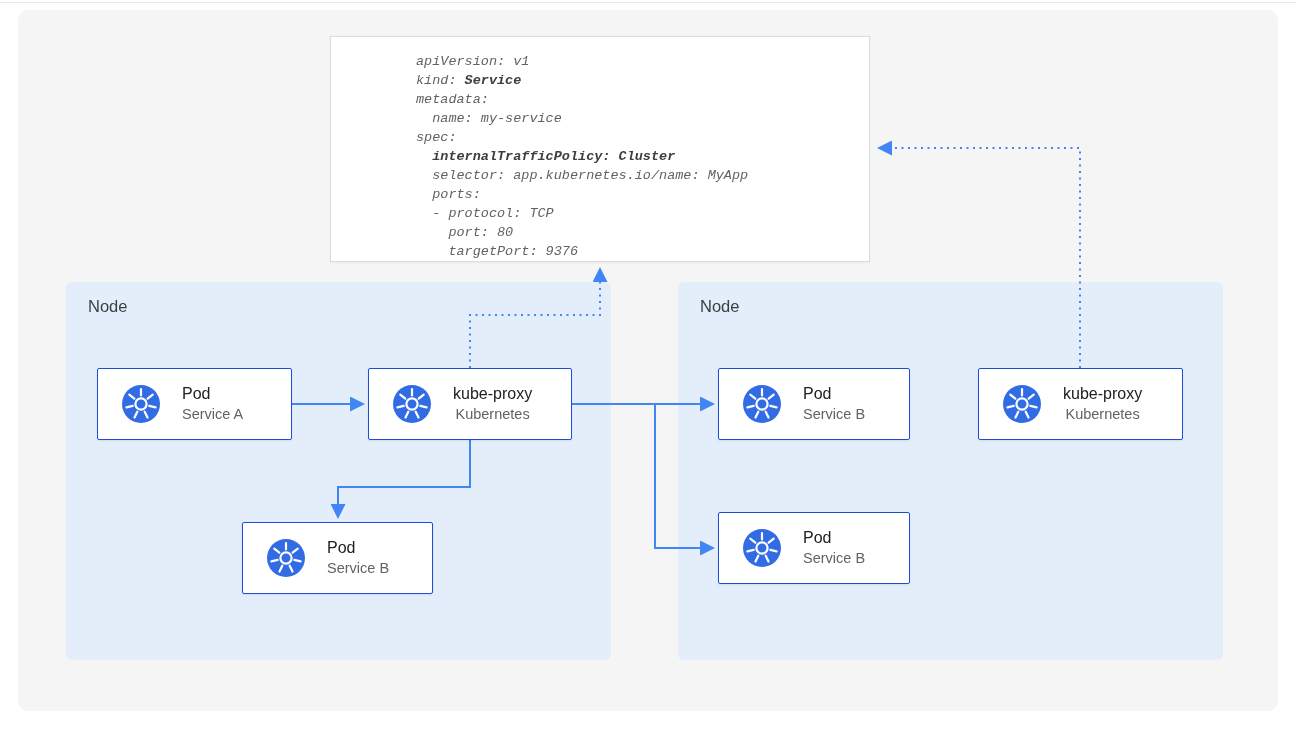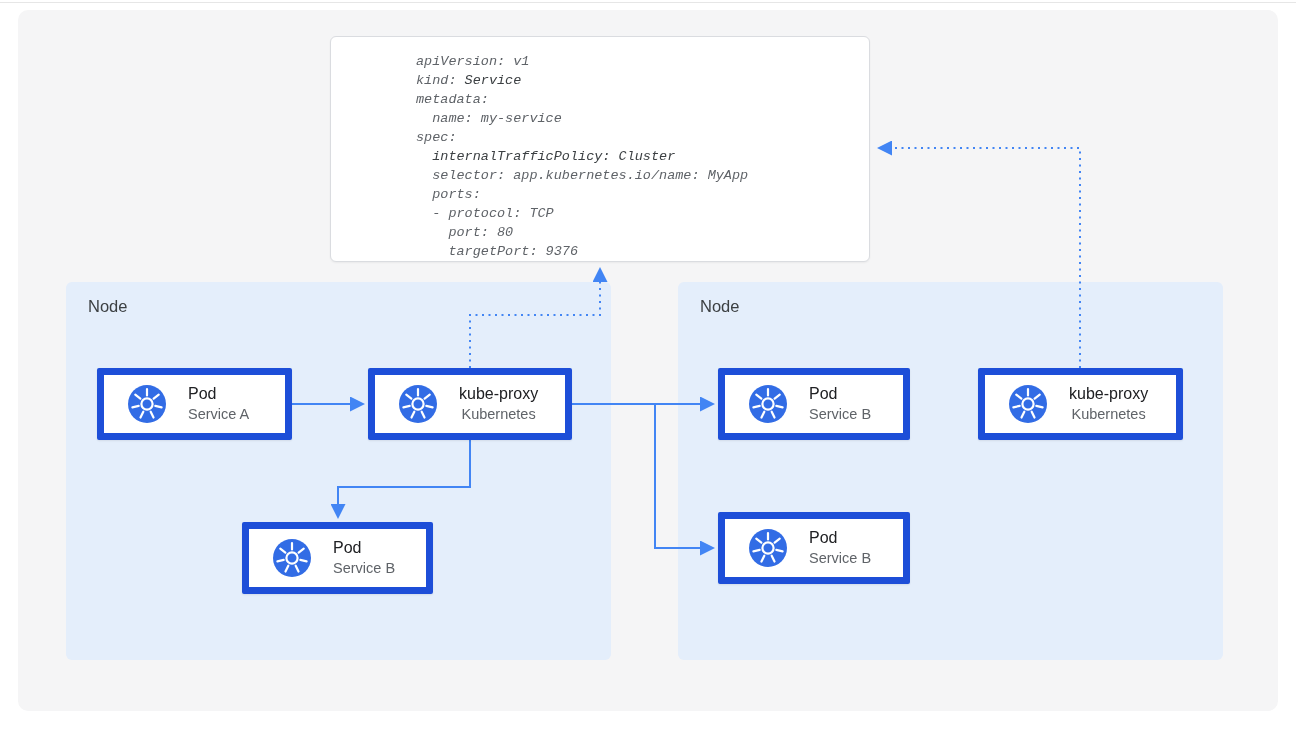--- a/index.html
+++ b/index.html
@@ -45,37 +45,37 @@
   }
   #arrowhead path { fill: var(--accent-blue, #4285f4); }
 
   
   .yaml-card {
     position: absolute;
     left: 330px; top: 36px;
     width: 540px; height: 226px;
     background: #ffffff;
     border: 1px solid #dadce0;
-    border-radius: 6px;
+    border-radius: 0;
     box-sizing: border-box;
     box-shadow: 0 1px 2px rgba(0,0,0,0.05);
   }
   .yaml-code {
     position: absolute;
     left: 85px; top: 15px;
     font-family: "Liberation Mono", "DejaVu Sans Mono", monospace;
     font-style: italic;
     font-size: 13.5px;
     line-height: 19px;
     color: #5f6368;
     white-space: pre;
   }
   .yaml-line { white-space: pre; }
   .yaml-bold {
-    font-weight: normal;
+    font-weight: bold;
     color: #3c4043;
   }
 
   
   .node {
     position: absolute;
     width: 545px; height: 378px;
     top: 282px;
     background: var(--node-bg, #e4eefb);
     border-radius: 6px;
@@ -87,21 +87,21 @@
     left: 22px; top: 15px;
     font-size: 16.5px;
     color: #3c4043;
   }
 
   
   .card {
     position: absolute;
     height: 72px;
     background: #ffffff;
-    border: 7px solid #1d4ed8;
+    border: 1px solid #1d4ed8;
     border-radius: 2px;
     box-sizing: border-box;
     box-shadow: 0 1px 2px rgba(0,0,0,0.08);
     display: flex;
     align-items: center;
   }
   .k8s-icon {
     display: inline-block;
     width: 38px; height: 38px;
     margin-left: 24px;

